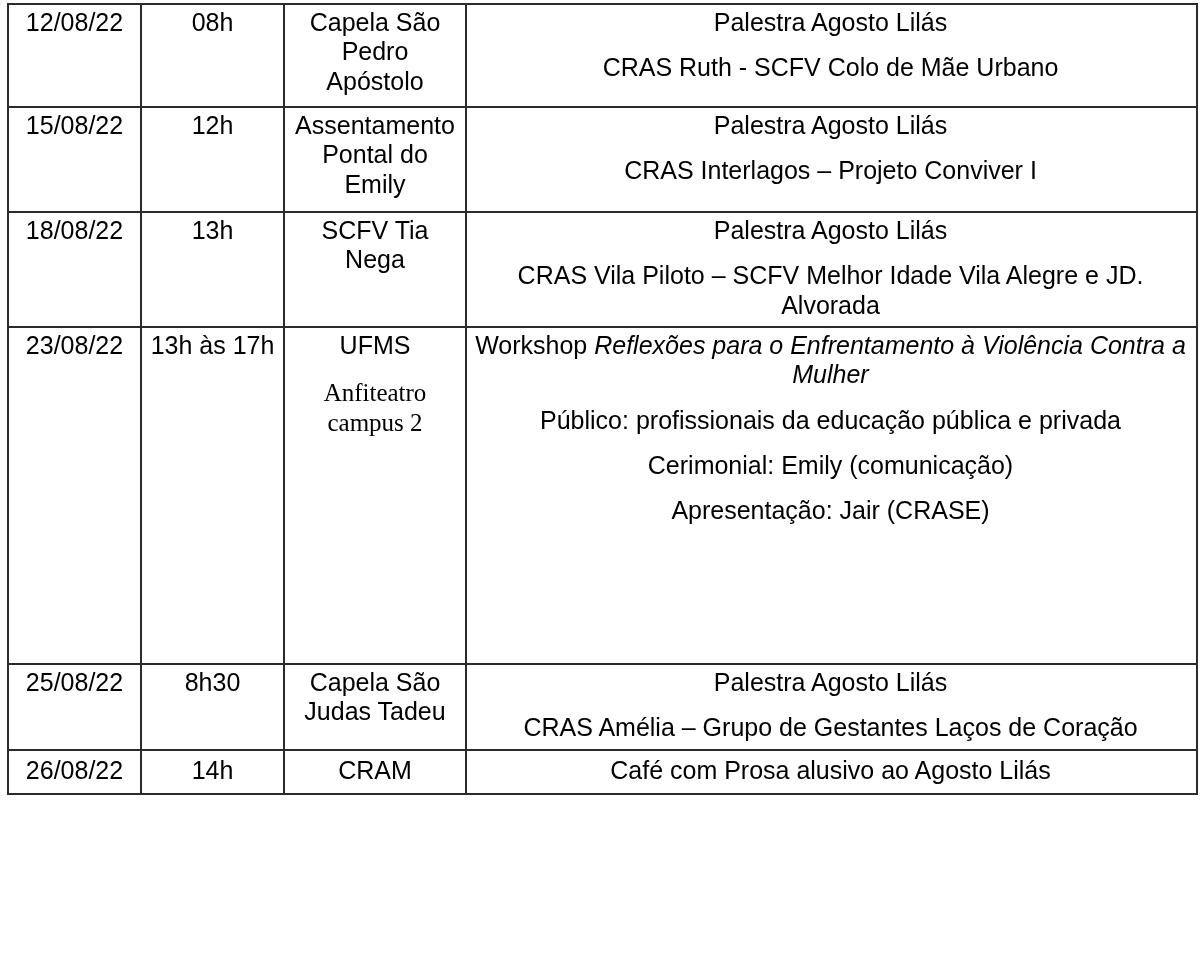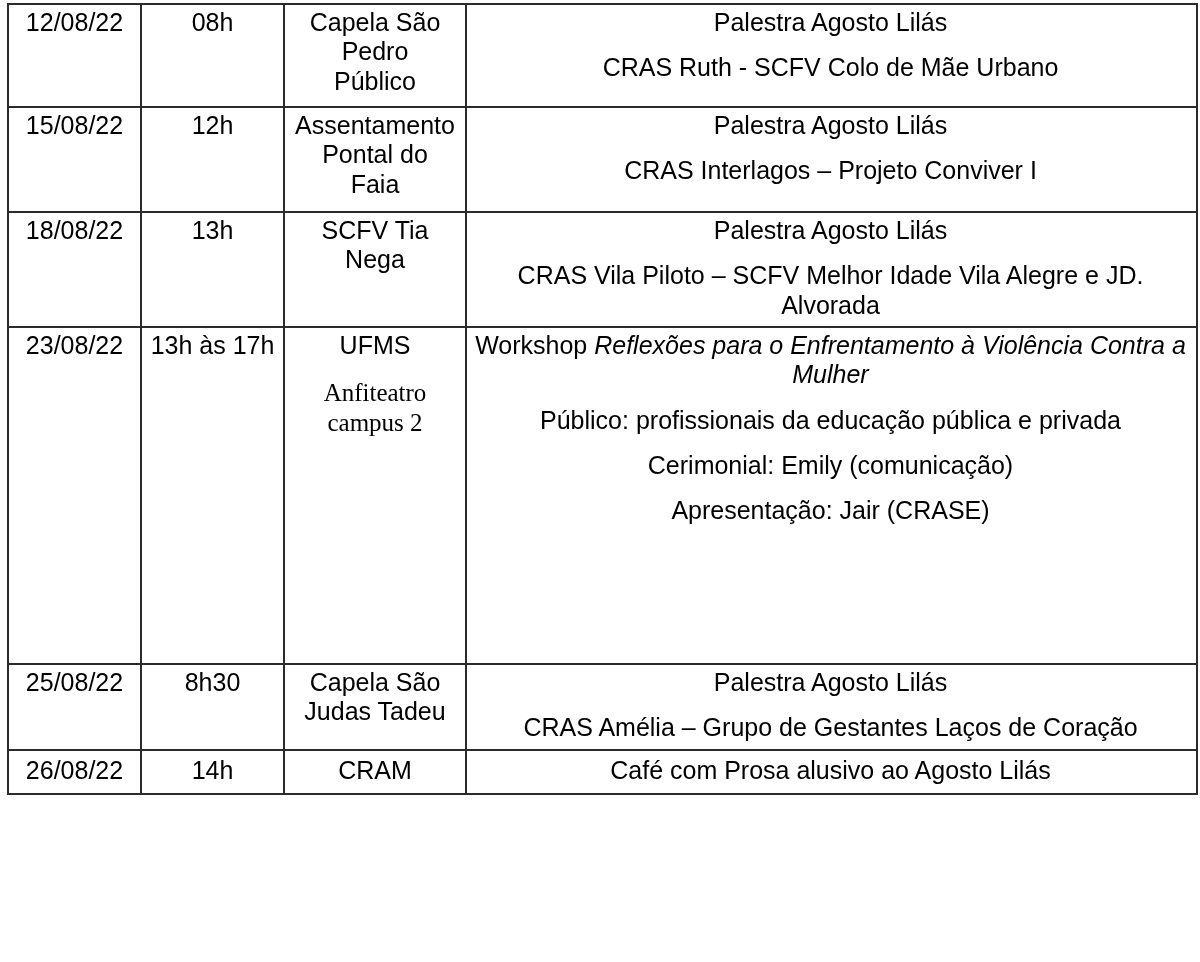--- a/index.html
+++ b/index.html
@@ -106,21 +106,21 @@
         <td>
           <div class="cell date">12/08/22</div>
         </td>
         <td>
           <div class="cell time">08h</div>
         </td>
         <td>
           <div class="cell place">
             <span class="line">Capela São</span>
             <span class="line">Pedro</span>
-            <span class="line">Público</span>
+            <span class="line">Apóstolo</span>
           </div>
         </td>
         <td>
           <div class="cell desc">
             <span class="line">Palestra Agosto Lilás</span>
             <span class="line">CRAS Ruth - SCFV Colo de Mãe Urbano</span>
           </div>
         </td>
       </tr>
 
@@ -128,21 +128,21 @@
         <td>
           <div class="cell date">15/08/22</div>
         </td>
         <td>
           <div class="cell time">12h</div>
         </td>
         <td>
           <div class="cell place">
             <span class="line">Assentamento</span>
             <span class="line">Pontal do</span>
-            <span class="line">Faia</span>
+            <span class="line">Emily</span>
           </div>
         </td>
         <td>
           <div class="cell desc">
             <span class="line">Palestra Agosto Lilás</span>
             <span class="line">CRAS Interlagos – Projeto Conviver I</span>
           </div>
         </td>
       </tr>
 

